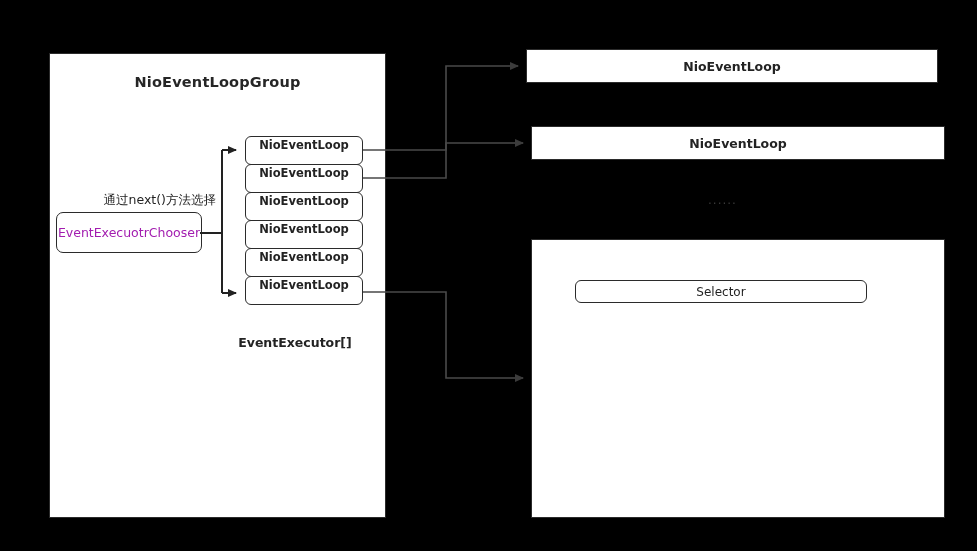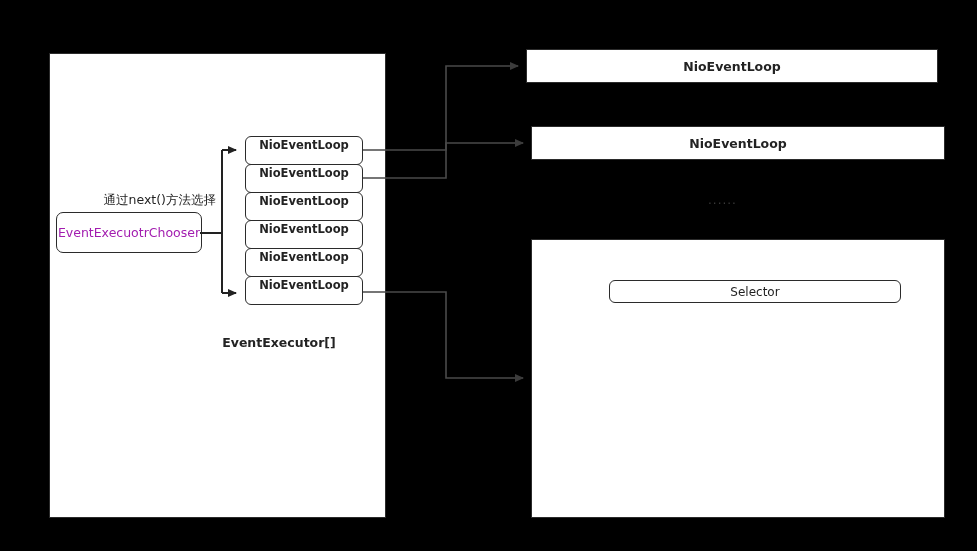--- a/index.html
+++ b/index.html
@@ -38,57 +38,58 @@
 
   
   .loop-box{
     position:absolute;left:245px;width:118px;height:29px;
     background:#fff;border:1.6px solid #2b2b2b;border-radius:6px;
     box-sizing:border-box;text-align:center;
     font-size:11.5px;font-weight:bold;color:#232323;line-height:14px;
     padding-top:1px;overflow:hidden;
   }
   #executor-array-label{
-    position:absolute;left:184px;top:335px;width:190px;text-align:center;
+    position:absolute;left:200px;top:335px;width:190px;text-align:center;
     font-size:12.5px;font-weight:bold;color:#232323;
   }
 
   
   #rloop-0{left:526px;top:49px;width:412px;height:34px;}
   #rloop-1{left:531px;top:126px;width:414px;height:34px;}
   .rloop-label{
     position:absolute;left:0;right:0;top:50%;transform:translateY(-50%);
     text-align:center;font-size:12.5px;font-weight:bold;color:#232323;
   }
 
   
   #ellipsis{
     position:absolute;left:665px;top:193px;width:115px;text-align:center;
     font-size:12px;color:#3a3a3a;letter-spacing:1px;
   }
 
   
   #selector-panel{left:531px;top:239px;width:414px;height:279px;}
   #selector-box{
-    position:absolute;left:609px;top:280px;width:292px;height:23px;
+    position:absolute;left:575px;top:280px;width:292px;height:23px;
     background:#fff;border:1.6px solid #2b2b2b;border-radius:6px;
     box-sizing:border-box;display:flex;align-items:center;justify-content:center;
     font-size:12px;color:#1f1f1f;
   }
 
   
   #wires{position:absolute;left:0;top:0;width:977px;height:551px;pointer-events:none;}
 </style>
 </head>
 <body>
 
 <div class="stage">
 
   <div class="panel" id="group-panel"></div>
 
+  <div class="panel-title" id="group-title">NioEventLoopGroup</div>
 
 
   <div id="chooser-note">通过next()方法选择</div>
 
   <div id="chooser-box">EventExecuotrChooser</div>
 
   <div class="loop-box" style="top:136px">NioEventLoop</div>
   <div class="loop-box" style="top:164px">NioEventLoop</div>
   <div class="loop-box" style="top:192px">NioEventLoop</div>
   <div class="loop-box" style="top:220px">NioEventLoop</div>

